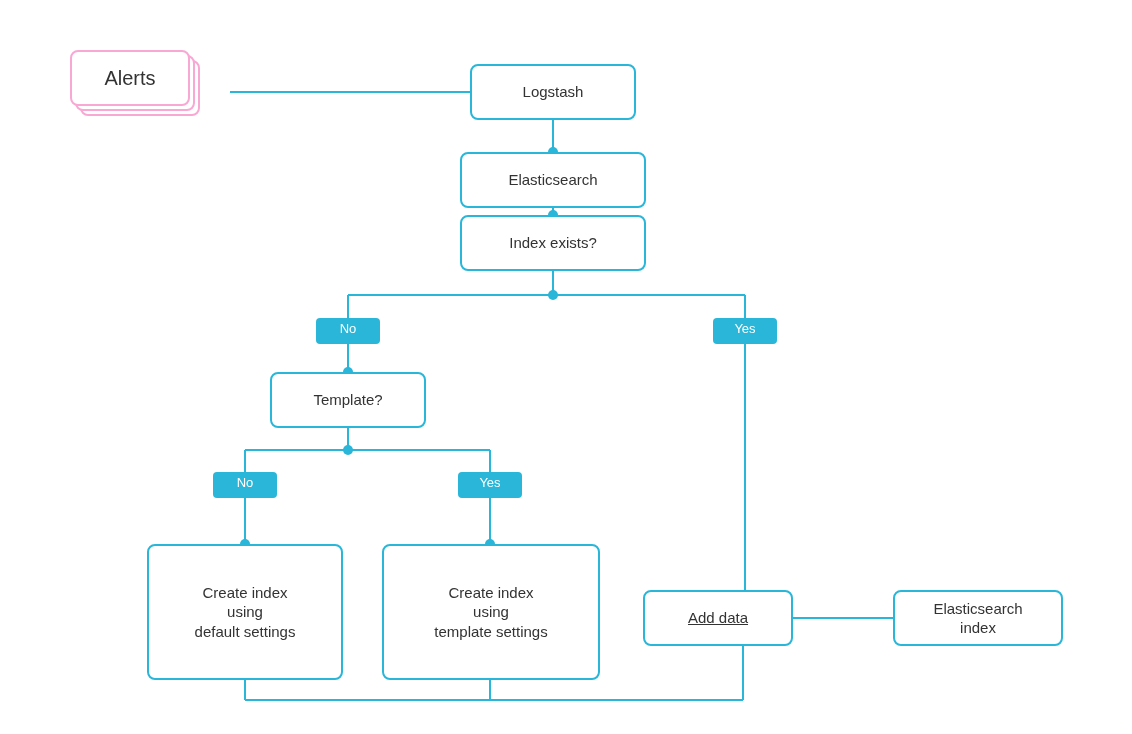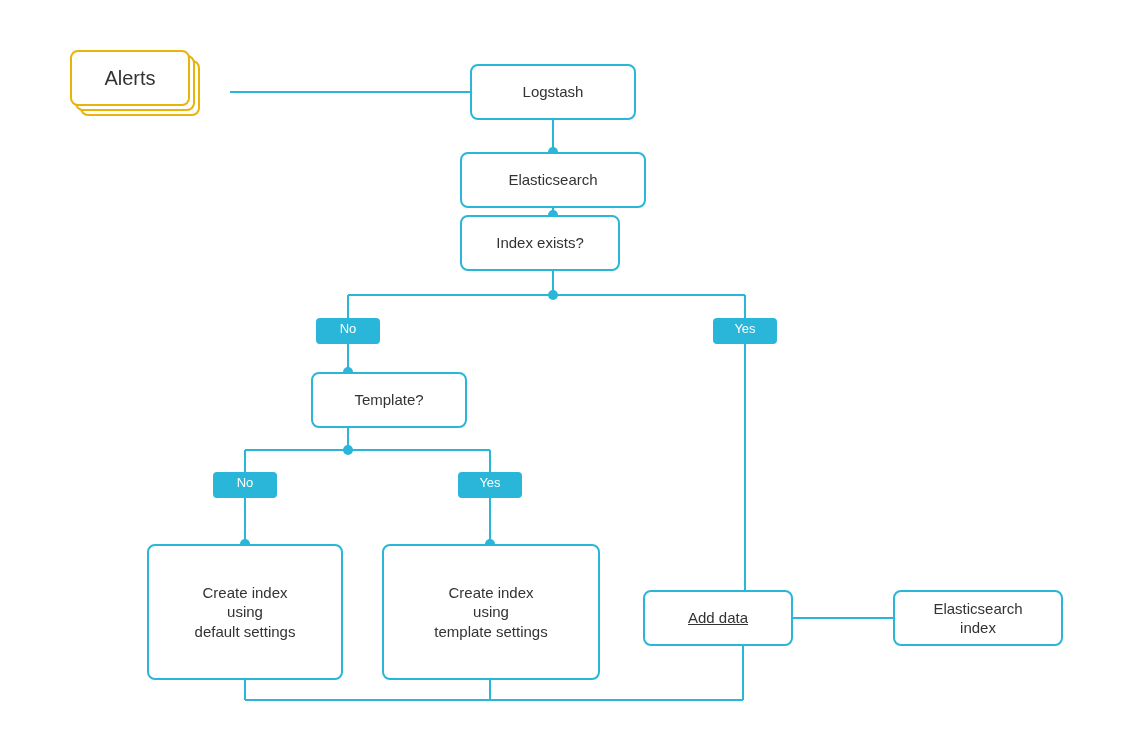--- a/index.html
+++ b/index.html
@@ -28,21 +28,21 @@
       text-align: center;
       color: #333;
       font-size: 15px;
       line-height: 1.3;
     }
     .node-stacked {
       position: absolute;
     }
     .node-stacked .card {
       position: absolute;
-      border: 2px solid #eab308;
+      border: 2px solid #f9a8d4;
       border-radius: 8px;
       background: #fff;
       width: 120px;
       height: 56px;
     }
     .badge {
       position: absolute;
       background: #29b6d8;
       color: #fff;
       border-radius: 4px;
@@ -131,33 +131,33 @@
 </div>
 
 <div class="node-box" style="left:470px; top:64px; width:166px; height:56px;">
   <span>Logstash</span>
 </div>
 
 <div class="node-box" style="left:460px; top:152px; width:186px; height:56px;">
   <span>Elasticsearch</span>
 </div>
 
-<div class="node-box" style="left:460px; top:215px; width:160px; height:56px;">
+<div class="node-box" style="left:460px; top:215px; width:186px; height:56px;">
   <span>Index exists?</span>
 </div>
 
 <div class="badge" style="left:316px; top:318px; width:64px; height:26px;">
   <span>No</span>
 </div>
 
 <div class="badge" style="left:713px; top:318px; width:64px; height:26px;">
   <span>Yes</span>
 </div>
 
-<div class="node-box" style="left:270px; top:372px; width:156px; height:56px;margin-left:41px;">
+<div class="node-box" style="left:270px; top:372px; width:156px; height:56px;">
   <span>Template?</span>
 </div>
 
 <div class="badge" style="left:213px; top:472px; width:64px; height:26px;">
   <span>No</span>
 </div>
 
 <div class="badge" style="left:458px; top:472px; width:64px; height:26px;">
   <span>Yes</span>
 </div>

